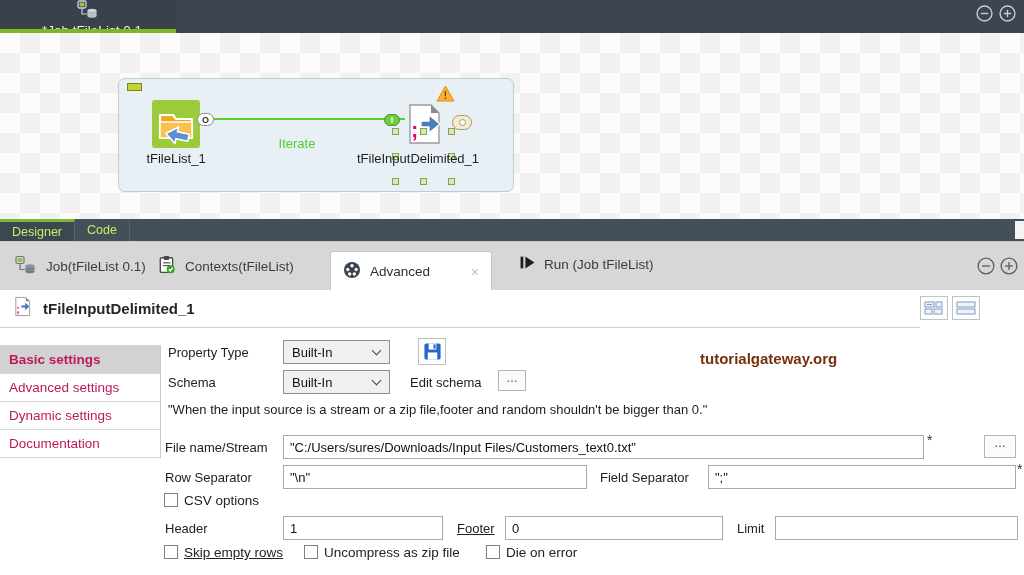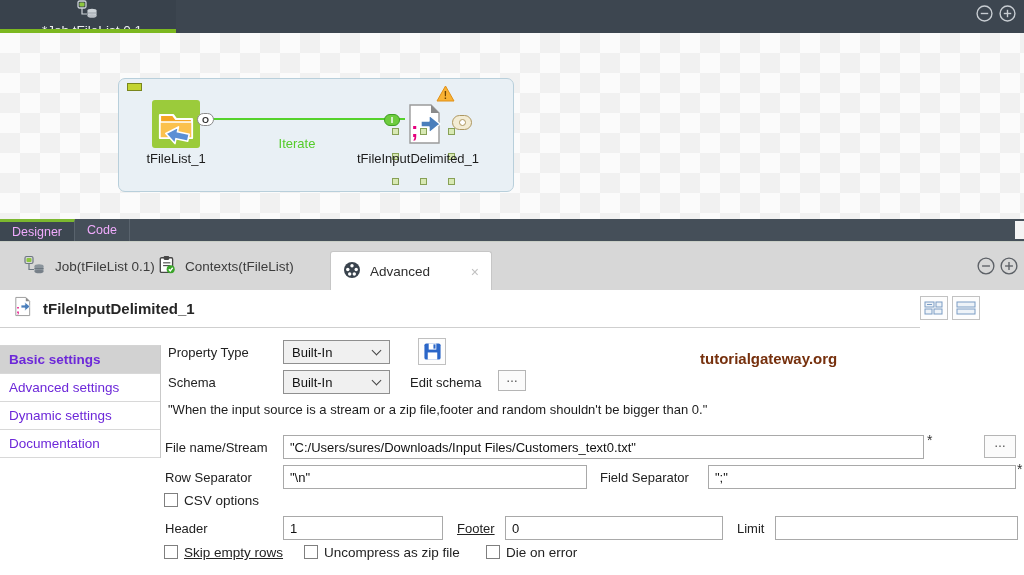--- a/index.html
+++ b/index.html
@@ -27,41 +27,41 @@
   .port { position:absolute; font-size:9px; font-weight:bold; display:flex; align-items:center; justify-content:center; border-radius:7px; }
   .port-o { left:197px; top:80px; width:17px; height:13px; background:#fff; border:1px solid #8a8a8a; color:#333; }
   .port-i { left:384px; top:81px; width:16px; height:12px; background:#6ecc3e; border:1px solid #3f9e22; color:#fff; }
   .port-out2 { left:452px; top:82px; width:20px; height:15px; background:#f3ecd4; border:1px solid #ad9760; border-radius:8px; }
   .port-out2 i { width:7px; height:7px; border:1.5px solid #ad9760; border-radius:50%; background:#fff; }
   .handle { position:absolute; width:7px; height:7px; background:#d8e9b4; border:1px solid #87a156; }
   .warn-tri { position:absolute; left:436px; top:52px; }
 
   
   .designer-bar { position:absolute; left:0; top:219px; width:1024px; height:22px; background:#454f59; display:flex; }
-  .dtab { height:22px; display:flex; align-items:center; padding:0 12px; color:#f0abfc; font-size:12.5px; border-right:1px solid #59636d; }
+  .dtab { height:22px; display:flex; align-items:center; padding:0 12px; color:#bef264; font-size:12.5px; border-right:1px solid #59636d; }
   .dtab.active { background:#3d4751; border-top:3px solid #7cb82f; }
   .scroll-corner { position:absolute; right:0; top:221px; width:9px; height:18px; background:#f4f4f4; }
 
   
   .panel-tabs { position:absolute; left:0; top:241px; width:1024px; height:49px; background:#d7d7d7; border-top:1px solid #c9cec6; }
   .ptab { position:absolute; top:13px; display:flex; align-items:center; gap:9px; font-size:13.5px; color:#3c3c3c; white-space:nowrap; }
   .ptab-active { position:absolute; left:330px; top:9px; width:162px; height:40px; background:#fff; border:1px solid #c6c6c6; border-bottom:none; border-radius:3px 3px 0 0; display:flex; align-items:center; gap:9px; padding:0 12px; font-size:13.5px; color:#2e2e2e; }
   .ptab-active .close { color:#c0c0c0; font-size:14px; margin-left:auto; }
   .ptab-btns { position:absolute; right:6px; top:15px; display:flex; gap:5px; }
 
   
   .comp-panel { position:absolute; left:0; top:290px; width:1024px; height:285px; background:#fff; }
   .comp-header { position:absolute; left:0; top:0; width:920px; height:38px; border-bottom:1px solid #cfcfcf; display:flex; align-items:center; padding-left:12px; }
   .comp-title { font-size:15px; font-weight:bold; color:#262626; margin-left:10px; }
   .layout-btns { position:absolute; right:44px; top:6px; display:flex; gap:4px; }
   .layout-btn { width:28px; height:24px; background:#fdfdfd; border:1px solid #c2c2c2; display:flex; align-items:center; justify-content:center; }
 
   .comp-body { position:absolute; left:0; top:38px; width:1024px; height:247px; }
   .sidebar { position:absolute; left:0; top:17px; width:161px; border-top:1px solid #d4d4d4; border-right:1px solid #c9c9c9; }
-  .side-item { height:28px; line-height:28px; padding-left:9px; font-size:13.5px; color:#6d28d9; border-bottom:1px solid #d8d8d8; background:#fff; }
+  .side-item { height:28px; line-height:28px; padding-left:9px; font-size:13.5px; color:#be185d; border-bottom:1px solid #d8d8d8; background:#fff; }
   .side-item.selected { background:#d2d2d2; font-weight:bold; }
 
   .form { position:absolute; left:160px; top:0; width:864px; height:247px; }
   .lbl { position:absolute; font-size:13px; color:#222; white-space:nowrap; }
   .txt { position:absolute; height:24px; border:1px solid #a9a9a9; font-family:"Liberation Sans",sans-serif; font-size:13px; color:#111; padding:0 6px; background:#fff; }
   .sel { position:absolute; width:107px; height:24px; background:#f0f0f0; border:1px solid #8f8f8f; display:flex; align-items:center; padding-left:8px; font-size:13px; color:#111; }
   .chev { width:7px; height:7px; border-right:1.4px solid #444; border-bottom:1.4px solid #444; transform:rotate(45deg); margin-left:auto; margin-right:9px; margin-top:-4px; }
   .mini-btn { position:absolute; background:#fbfbfb; border:1px solid #b5b5b5; font-size:12px; color:#444; display:flex; align-items:flex-start; justify-content:center; line-height:10px; padding-top:2px; }
   .star { position:absolute; font-size:14px; color:#333; }
   .cb { position:absolute; width:14px; height:14px; border:1px solid #7f7f7f; background:#fff; }
@@ -159,21 +159,21 @@
     <div class="node-label" style="left:338px; top:118px; width:160px;">tFileInputDelimited_1</div>
   </div>
 
   <div class="designer-bar">
     <div class="dtab active">Designer</div>
     <div class="dtab">Code</div>
   </div>
   <div class="scroll-corner"></div>
 
   <div class="panel-tabs">
-    <div class="ptab" style="left:24px;text-align:right;">
+    <div class="ptab" style="left:15px;text-align:right;">
       <span>
         <svg width="22" height="20" viewBox="0 0 22 19">
           <rect x="1" y="1" width="8" height="7" rx="1.5" fill="none" stroke="#6d7782" stroke-width="1.2"></rect>
           <rect x="2.5" y="2.5" width="5" height="4" rx="1" fill="#8dc63f"></rect>
           <path d="M5 8 v6 h5" fill="none" stroke="#6d7782" stroke-width="1.2"></path>
           <ellipse cx="15" cy="10.5" rx="4.5" ry="1.8" fill="#8a949c"></ellipse>
           <rect x="10.5" y="10.5" width="9" height="5.5" fill="#8a949c"></rect>
           <line x1="10.5" y1="13" x2="19.5" y2="13" stroke="#6d7780"></line>
           <ellipse cx="15" cy="16" rx="4.5" ry="1.8" fill="#767f88"></ellipse>
         </svg>
@@ -203,20 +203,29 @@
           <circle cx="4.8" cy="8.5" r="1.7" fill="#fff"></circle>
           <circle cx="13.2" cy="8.5" r="1.7" fill="#fff"></circle>
           <circle cx="6.7" cy="13" r="1.7" fill="#fff"></circle>
           <circle cx="11.3" cy="13" r="1.7" fill="#fff"></circle>
         </svg>
       </span>
       <span>Advanced</span>
       <span class="close">×</span>
     </div>
 
+    <div class="ptab" style="left:520px;">
+      <span>
+        <svg width="15" height="15" viewBox="0 0 14 14">
+          <rect x="0.5" y="1.5" width="2.6" height="11" fill="#1e1e1e"></rect>
+          <path d="M5 1.5 L13.5 7 L5 12.5 Z" fill="#1e1e1e"></path>
+        </svg>
+      </span>
+      <span>Run (Job tFileList)</span>
+    </div>
 
     <div class="ptab-btns">
       <span>
         <svg width="18" height="18" viewBox="0 0 16 16">
             <circle cx="8" cy="8" r="7" fill="none" stroke="#5c6066" stroke-width="1.2"></circle>
             <line x1="4.5" y1="8" x2="11.5" y2="8" stroke="#5c6066" stroke-width="1.2"></line>
           </svg>
       </span>
       <span>
         <svg width="18" height="18" viewBox="0 0 16 16">

